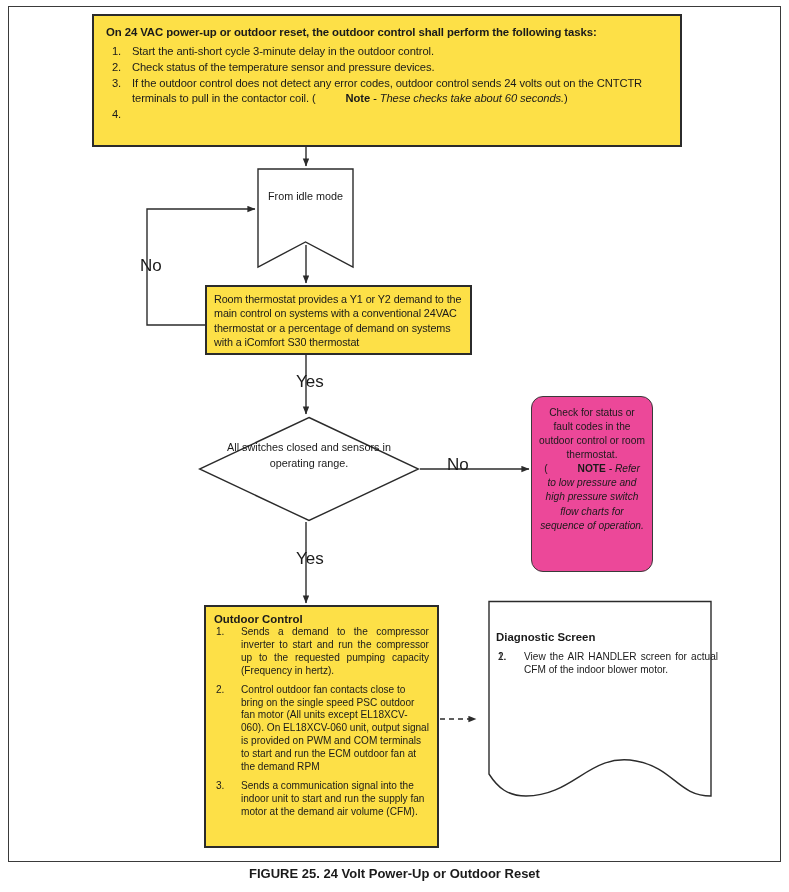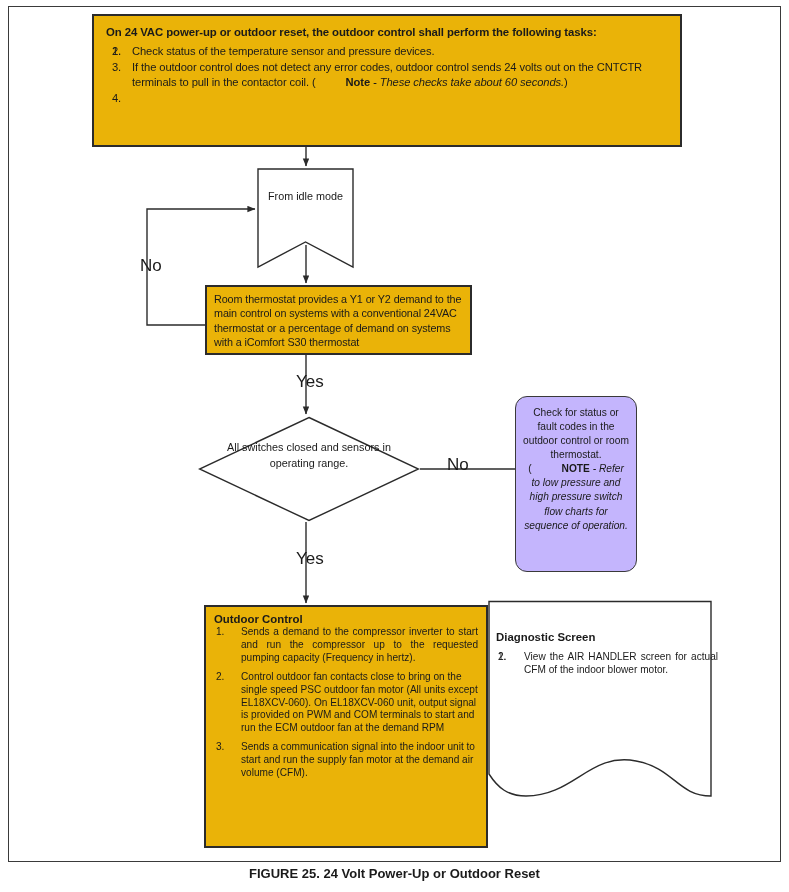--- a/index.html
+++ b/index.html
@@ -4,21 +4,21 @@
 <style>
   html,body{margin:0;padding:0;background:#ffffff;}
   body{width:789px;height:892px;position:relative;
        font-family:"Liberation Sans", sans-serif;color:#1a1a1a;}
 
   .page-border{position:absolute;left:8px;top:6px;width:773px;height:856px;
                border:1.5px solid #3a3a3a;box-sizing:border-box;}
 
   
   .node{position:absolute;box-sizing:border-box;}
-  .rect{border:1.5px solid #3a3a3a;background:#eab308;}
+  .rect{border:1.5px solid #3a3a3a;background:#fde047;}
   .rect.thick{border-width:2px;border-color:#2b2b2b;}
 
   
   #header-box{left:92px;top:14px;width:590px;height:133px;padding:9px 12px 0 12px;}
   #header-box .htitle{font-size:11.4px;font-weight:bold;line-height:1.25;
                       margin:0 0 5px 0;letter-spacing:-0.1px;}
   ol.tasks{list-style:none;margin:0;padding:0;}
   ol.tasks li{font-size:11.2px;line-height:1.33;margin-bottom:1px;
               padding-left:26px;position:relative;letter-spacing:-0.1px;}
   ol.tasks li .num{position:absolute;left:6px;top:0;}
@@ -35,27 +35,27 @@
   #thermostat-box{left:205px;top:285px;width:267px;height:70px;padding:5px 7px;}
   #thermostat-box .txt{font-size:10.8px;line-height:1.34;letter-spacing:-0.1px;}
 
   
   #decision-diamond{left:198px;top:416px;width:222px;height:106px;}
   #decision-diamond svg{display:block;}
   #diamond-label{position:absolute;left:214px;top:440px;width:190px;
                  text-align:center;font-size:10.8px;line-height:1.45;}
 
   
-  #fault-box{left:515px;top:396px;width:122px;height:176px;
-             border:1.5px solid #3a3a3a;border-radius:12px;background:#c4b5fd;
+  #fault-box{left:531px;top:396px;width:122px;height:176px;
+             border:1.5px solid #3a3a3a;border-radius:12px;background:#ec4899;
              padding:9px 7px 4px 7px;}
   #fault-box .txt{font-size:10.2px;line-height:1.38;text-align:center;}
 
   
-  #outdoor-box{left:204px;top:605px;width:284px;height:243px;padding:6px 8px 0 8px;}
+  #outdoor-box{left:204px;top:605px;width:235px;height:243px;padding:6px 8px 0 8px;}
   #outdoor-box .btitle{font-size:11.4px;font-weight:bold;margin-bottom:1px;}
   ol.steps{list-style:none;margin:0;padding:0;}
   ol.steps li{font-size:10.1px;line-height:1.28;position:relative;
               padding-left:27px;margin-bottom:6px;text-align:justify;}
   ol.steps li .num{position:absolute;left:2px;top:0;}
   ol.steps li.nojust{text-align:left;}
 
   
   #diag-doc{left:478px;top:600px;width:240px;height:222px;}
   #diag-doc svg{display:block;}
@@ -106,20 +106,21 @@
 
     <line x1="440" y1="719" x2="476" y2="719" stroke-dasharray="5,4" marker-end="url(#ah)"></line>
   </g>
 </svg>
 
 <div id="header-box" class="node rect thick">
   <div class="htitle">On 24 VAC power-up or outdoor reset, the outdoor control shall perform the following tasks:</div>
   <ol class="tasks">
     <li>
       <span class="num">1.</span>
+      <span>Start the anti-short cycle 3-minute delay in the outdoor control.</span>
     </li>
     <li>
       <span class="num">2.</span>
       <span>Check status of the temperature sensor and pressure devices.</span>
     </li>
     <li>
       <span class="num">3.</span>
       <span>If the outdoor control does not detect any error codes, outdoor control sends 24 volts out on the CNTCTR terminals to pull in the contactor coil. (</span><span class="b">Note</span><span class="i"> - These checks take about 60 seconds.</span><span>)</span>
     </li>
     <li>

